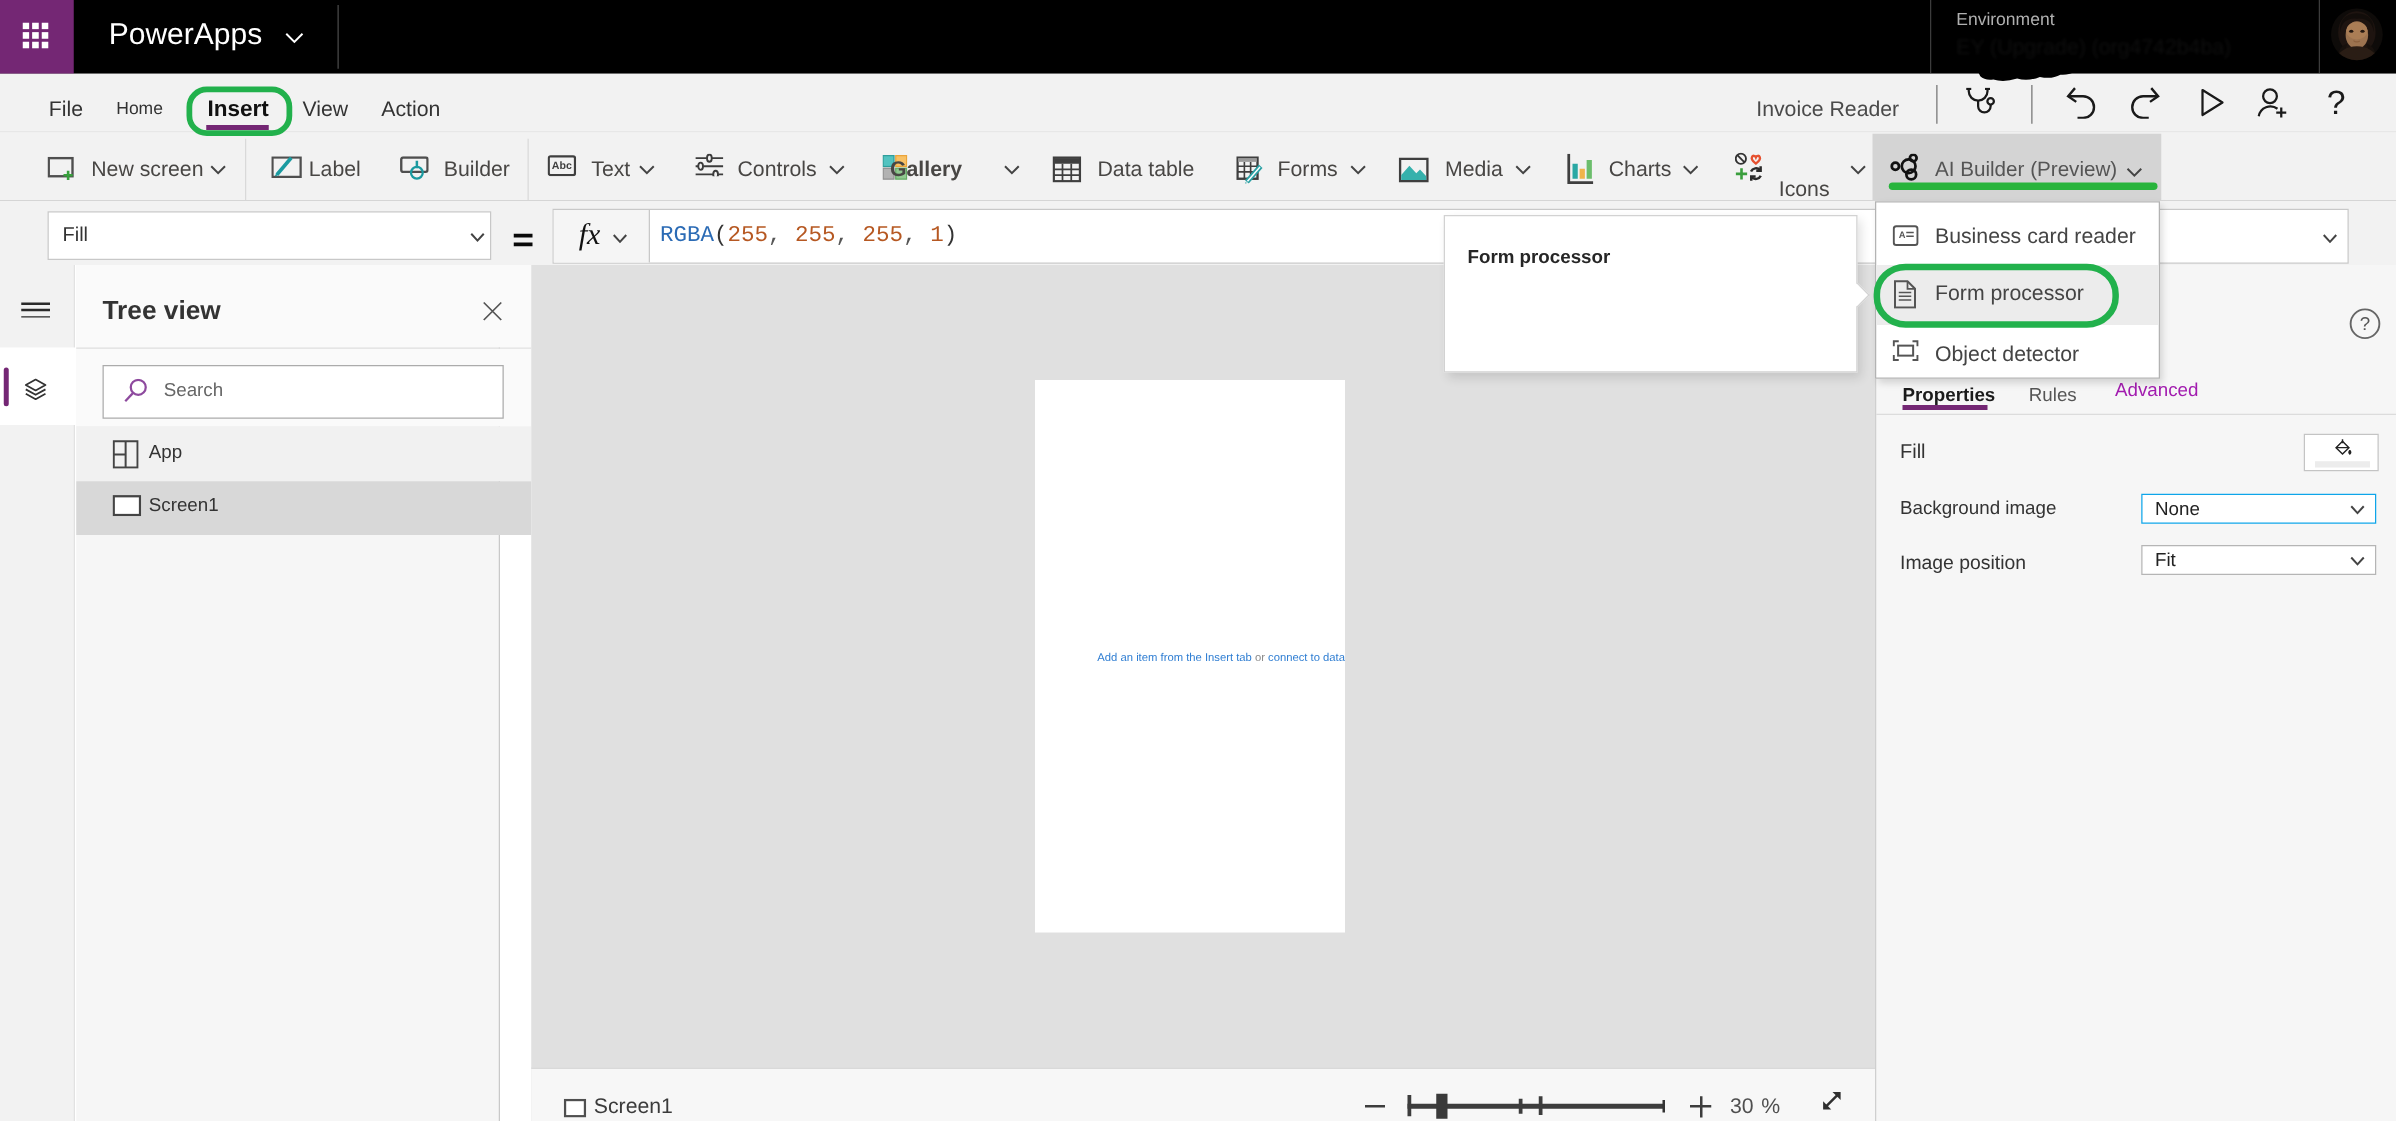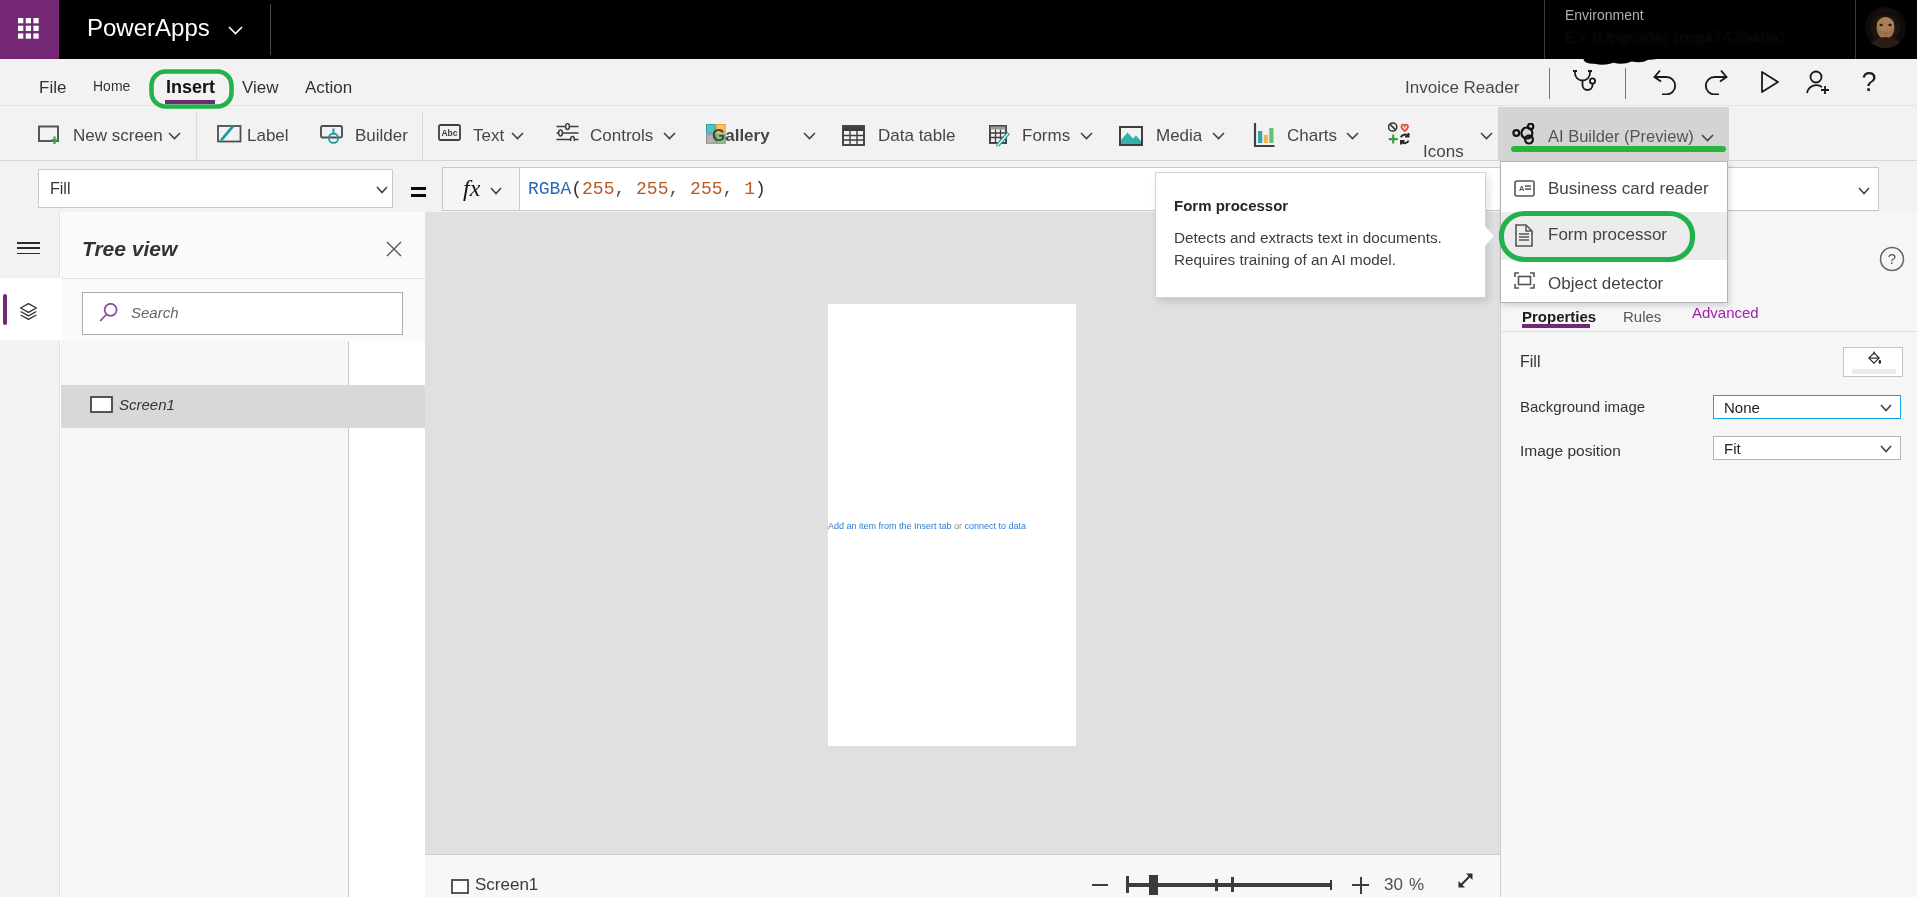--- a/index.html
+++ b/index.html
@@ -104,46 +104,55 @@
     <svg class="abs" style="left:18px;top:23px;" width="21" height="21" viewBox="0 0 24 24">
       <g fill="none" stroke="#333" stroke-width="1.6" stroke-linejoin="round">
         <path d="M12 3 L21 8 L12 13 L3 8 Z"></path>
         <path d="M3 12 L12 17 L21 12"></path>
         <path d="M3 16 L12 21 L21 16"></path>
       </g>
     </svg>
   </div>
 </div>
 
-<div class="abs" id="tree" style="left:61px;top:212px;width:288px;height:685px;background:#f6f6f6;border-right:1px solid #c9c9c9;font-style:italic;">
+<div class="abs" id="tree" style="left:61px;top:212px;width:339px;height:685px;background:#f6f6f6;border-right:1px solid #c9c9c9;">
   <div class="abs" style="left:0;top:0;width:364px;height:66px;background:#fafafa;"></div>
   <div class="abs" style="left:0;top:67px;width:364px;height:62px;background:#fafafa;"></div>
   <div class="abs" style="left:21px;top:25px;font-size:21px;font-weight:bold;color:#333;">Tree view</div>
   <svg class="abs" style="left:325px;top:29px;" width="16" height="16">
       <path d="M1,1 L15,15 M15,1 L1,15" stroke="#555" stroke-width="1.4"></path>
     </svg>
   <div class="abs" style="left:0;top:66px;width:364px;height:1px;background:#e0e0e0;"></div>
   <div class="abs" style="left:21px;top:80px;width:321px;height:43px;background:#fff;border:1px solid #ababab;">
     <svg class="abs" style="left:15px;top:10px;" width="20" height="20" viewBox="0 0 20 20">
         <circle cx="12.6" cy="6.8" r="6" fill="none" stroke="#8e4a9e" stroke-width="1.8"></circle>
         <path d="M8.3,11.5 L2.2,18" stroke="#8e4a9e" stroke-width="1.8"></path>
       </svg>
     <div class="abs" style="left:48px;top:11px;font-size:15px;color:#666;">Search</div>
   </div>
+  <div class="abs" style="left:0;top:129px;width:364px;height:44px;background:#f1f1f1;">
+    <svg class="abs" style="left:29px;top:11px;" width="21" height="23" viewBox="0 0 21 23">
+        <g fill="none" stroke="#444" stroke-width="1.6">
+          <rect x="1" y="1" width="19" height="21"></rect>
+          <path d="M10.5 1 V22 M1 11.5 H10.5"></path>
+        </g>
+      </svg>
+    <div class="abs" style="left:58px;top:12px;font-size:15px;color:#333;">App</div>
+  </div>
   <div class="abs" style="left:0;top:173px;width:364px;height:43px;background:#d8d8d8;">
     <svg class="abs" style="left:29px;top:11px;" width="23" height="17">
         <rect x="1" y="1" width="21" height="15" fill="#fff" stroke="#444" stroke-width="1.8"></rect>
       </svg>
     <div class="abs" style="left:58px;top:11px;font-size:15px;color:#333;">Screen1</div>
   </div>
 </div>
 
 <div class="abs" id="canvas" style="left:425px;top:212px;width:1075px;height:685px;background:#e0e0e0;">
   <div class="abs" style="left:403px;top:92px;width:248px;height:442px;background:#fff;">
-    <div class="abs" style="left:0;top:217px;width:248px;text-align:left;font-size:9px;color:#2e7dd2;">Add an item from the Insert tab <span style="color:#8a8a8a;">or</span> connect to data</div>
+    <div class="abs" style="left:0;top:217px;width:248px;text-align:right;font-size:9px;color:#2e7dd2;">Add an item from the Insert tab <span style="color:#8a8a8a;">or</span> connect to data</div>
   </div>
 
   <div class="abs" style="left:0;top:642px;width:1075px;height:43px;background:#f7f7f7;border-top:1px solid #cfcfcf;">
     <svg class="abs" style="left:26px;top:24px;" width="18" height="15">
         <rect x="1" y="1" width="16" height="13" fill="#fff" stroke="#4f4f4f" stroke-width="1.9"></rect>
       </svg>
     <div class="abs" style="left:50px;top:20px;font-size:17px;color:#3b3b3b;">Screen1</div>
     <div class="abs" style="left:667px;top:28.5px;width:16px;height:2.5px;background:#3d3d3d;"></div>
     <div class="abs" style="left:701px;top:28px;width:205px;height:3.5px;background:#3d3d3d;"></div>
     <div class="abs" style="left:701px;top:21px;width:2.5px;height:17px;background:#3d3d3d;"></div>
@@ -384,21 +393,20 @@
     <g fill="none" stroke="#555" stroke-width="1.6">
       <path d="M1 5 V1 H5 M16 1 H20 V5 M20 12 V16 H16 M5 16 H1 V12"></path>
       <rect x="4.5" y="4.5" width="12" height="8"></rect>
     </g>
   </svg>
   <div class="abs" style="left:47px;top:112px;font-size:17px;color:#444;">Object detector</div>
 </div>
 
 <div class="abs" id="tooltip" style="left:1155px;top:172px;width:331px;height:126px;background:#fff;border:1px solid #d2d2d2;box-shadow:3px 4px 8px rgba(0,0,0,0.12);">
   <div class="abs" style="left:18px;top:24px;font-size:15px;font-weight:bold;color:#262626;">Form processor</div>
-  <div class="abs" style="left:18px;top:54px;font-size:15.3px;color:#3d3d3d;line-height:22.3px;">Detects and extracts text in documents.<br>Requires training of an AI model.</div>
 </div>
 <div class="abs" style="left:1479px;top:229px;width:14px;height:14px;background:#fff;border-right:1px solid #d2d2d2;border-top:1px solid #d2d2d2;transform:rotate(45deg);"></div>
 
 <svg class="abs" style="left:147px;top:67px;" width="90" height="45">
     <rect x="4.5" y="4.5" width="80" height="35" rx="14" ry="14" fill="none" stroke="#22b14c" stroke-width="4.6"></rect>
   </svg>
 <svg class="abs" style="left:1496px;top:208px;" width="202" height="57">
     <rect x="5.5" y="5.5" width="191" height="46" rx="23" ry="22" fill="none" stroke="#22b14c" stroke-width="5.2"></rect>
   </svg>
 

